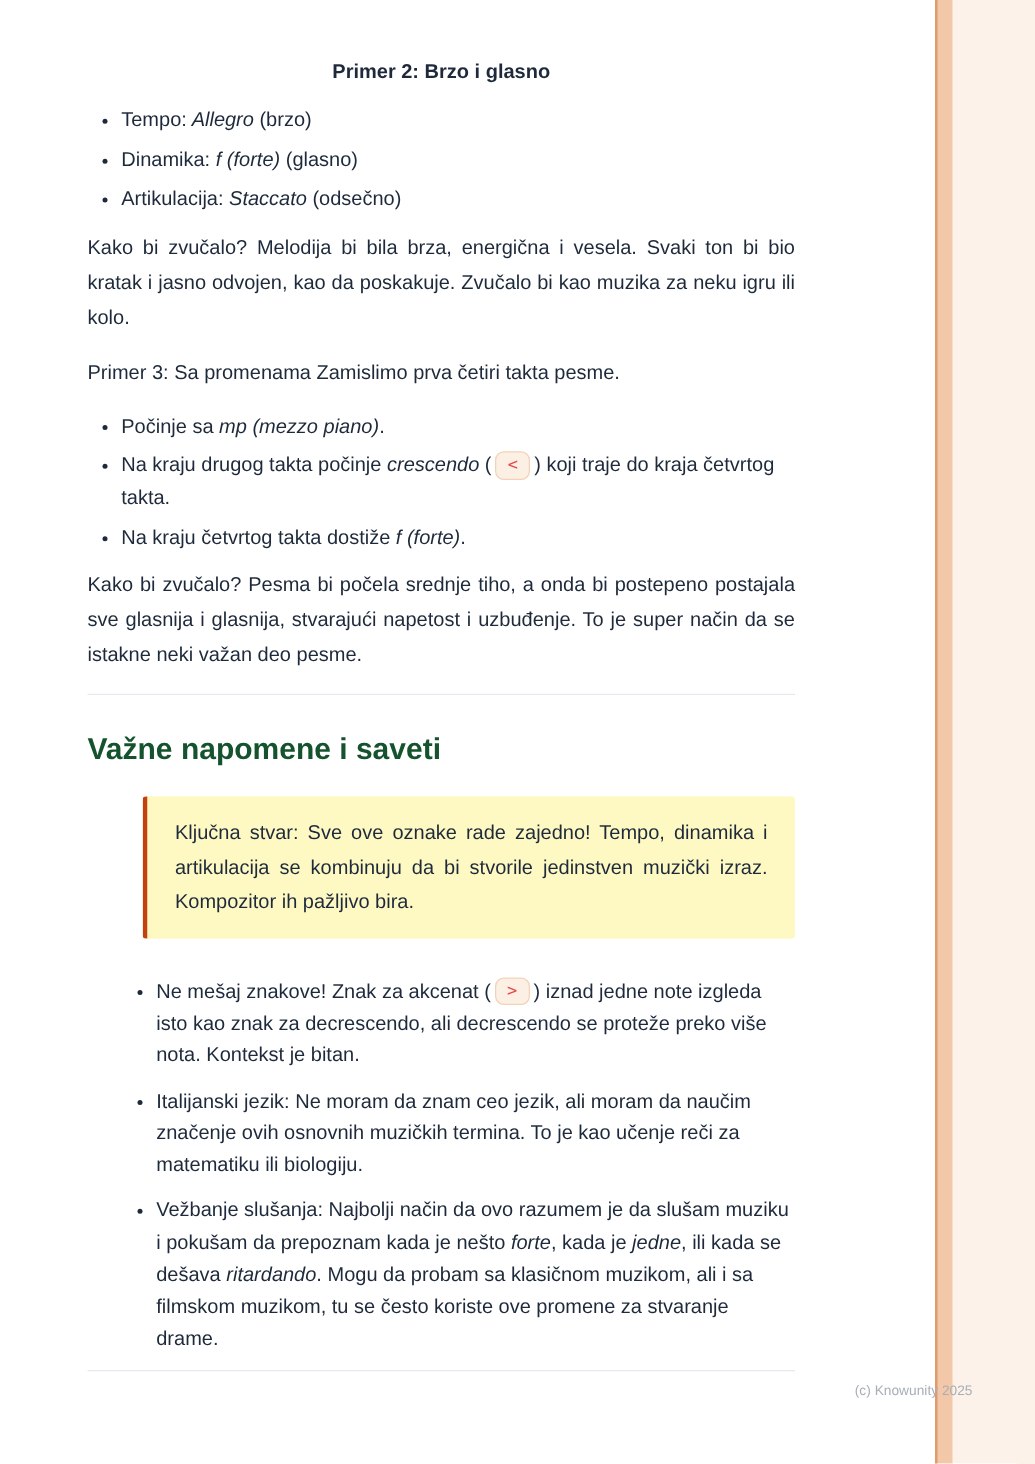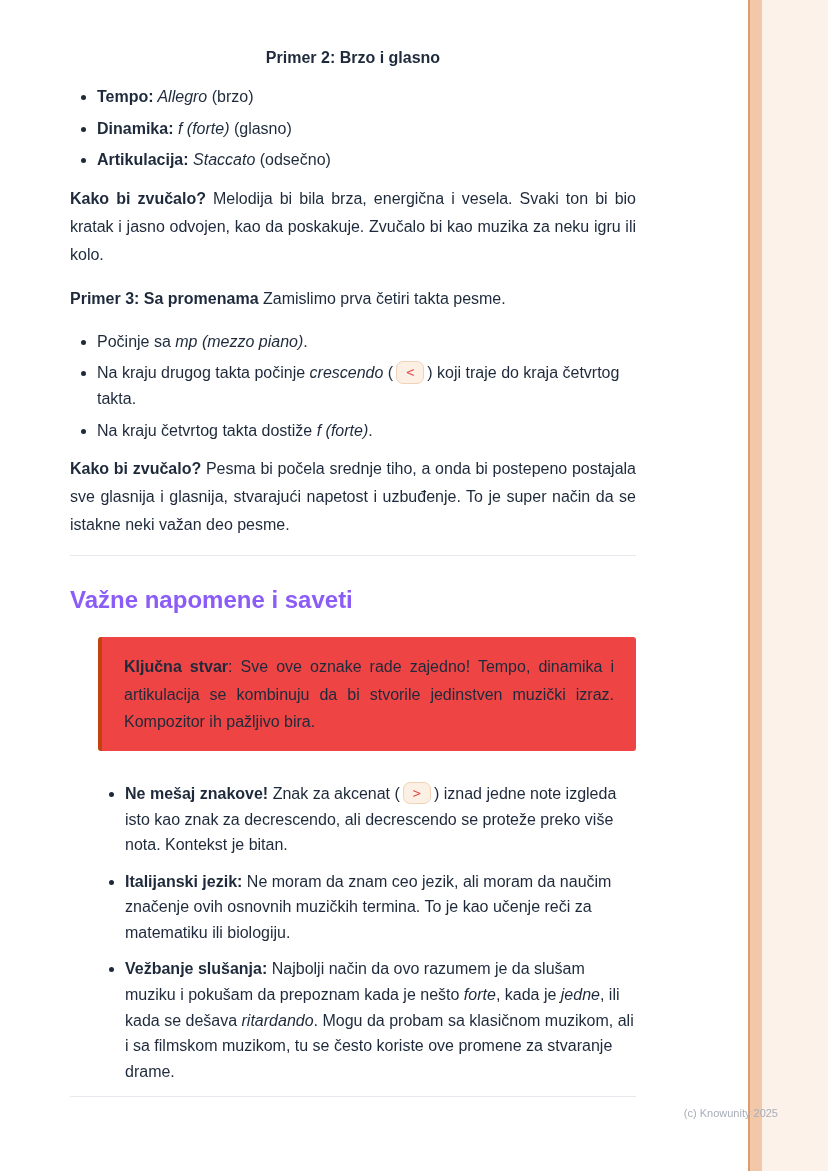--- a/index.html
+++ b/index.html
@@ -22,42 +22,42 @@
     background: #f3c8a8; border-left: 2px solid #df9a6d; z-index: 2;
   }
   .content {
     position: absolute; left: 70px; top: 44px; width: 566px; z-index: 3;
   }
   p {
     font-size: 16px; line-height: 1.75; margin: 0 0 16px;
     text-align: justify;
   }
   p.bold-heading { font-weight: 700; margin-bottom: 12px; text-align: center; }
-  strong { font-weight: 700; }
+  strong { font-weight: 400; }
   em { }
   ul.plain-list { margin: 0 0 12px; padding-left: 27px; list-style: disc; }
   ul.plain-list li {
     font-size: 16px; line-height: 1.6; margin-bottom: 6px;
     text-align: left;
   }
   ul.notes-list li { margin-bottom: 11px; margin-left: 28px; }
   hr.divider {
     border: none; border-top: 1px solid #e7e9ee;
     margin: 6px 0 28px;
   }
   hr.divider.bottom { margin: 10px 0 0; }
   h2.accent {
-    color: #8b5cf6; font-size: 24px; line-height: 1.3;
+    color: #14532d; font-size: 24px; line-height: 1.3;
     margin: 0 0 22px; font-weight: 700;
   }
   .callout {
-    background: #ef4444;
+    background: #fef9c3;
     border-left: 4px solid #c2410c;
     border-radius: 3px;
-    margin: 0 0 30px 28px;
+    margin: 0 0 30px 44px;
     padding: 16px 22px;
   }
   .callout p {
     margin: 0; line-height: 1.7; text-align: justify;
   }
   .chip {
     display: inline-block;
     background: #fcefe3;
     border: 1px solid #f2d3b8;
     border-radius: 7px;

